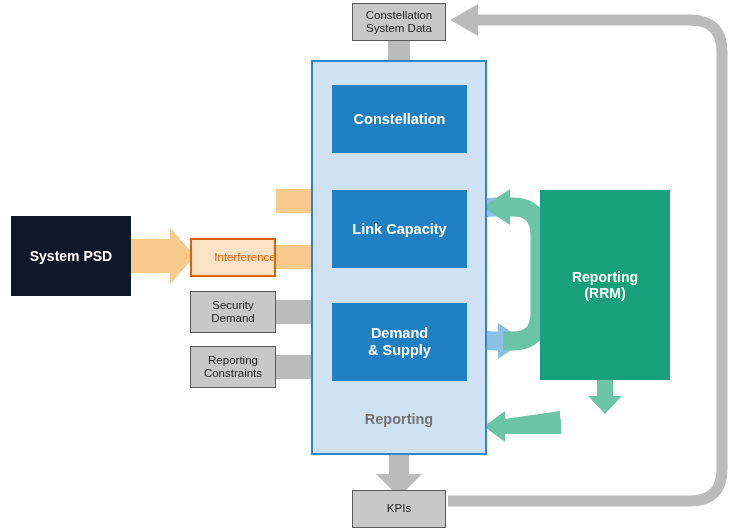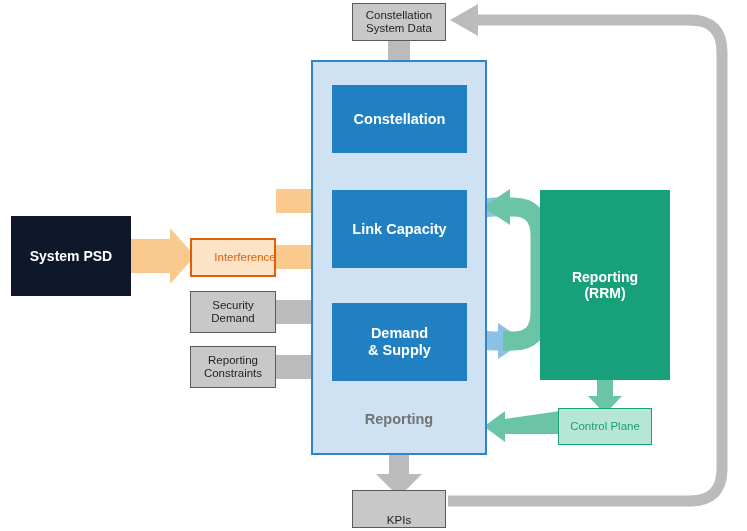--- a/index.html
+++ b/index.html
@@ -178,21 +178,18 @@
   <div class="node grey-box" style="left:190px;top:346px;width:86px;height:42px;flex-direction:column;">
     <span>Reporting</span>
     <span>Constraints</span>
   </div>
 
   <div class="node green-big" style="left:540px;top:190px;width:130px;height:190px;flex-direction:column;">
     <span>Reporting</span>
     <span>(RRM)</span>
   </div>
 
-  <div class="node green-small" style="left:558px;top:408px;width:94px;height:37px;">
-    <span>Control Plane</span>
-  </div>
 
-  <div class="node grey-box" style="left:352px;top:490px;width:94px;height:38px;align-items:flex-end;">
+  <div class="node grey-box" style="left:352px;top:490px;width:94px;height:38px;">
     <span>KPIs</span>
   </div>
 
 </div>
 
 </body></html>

